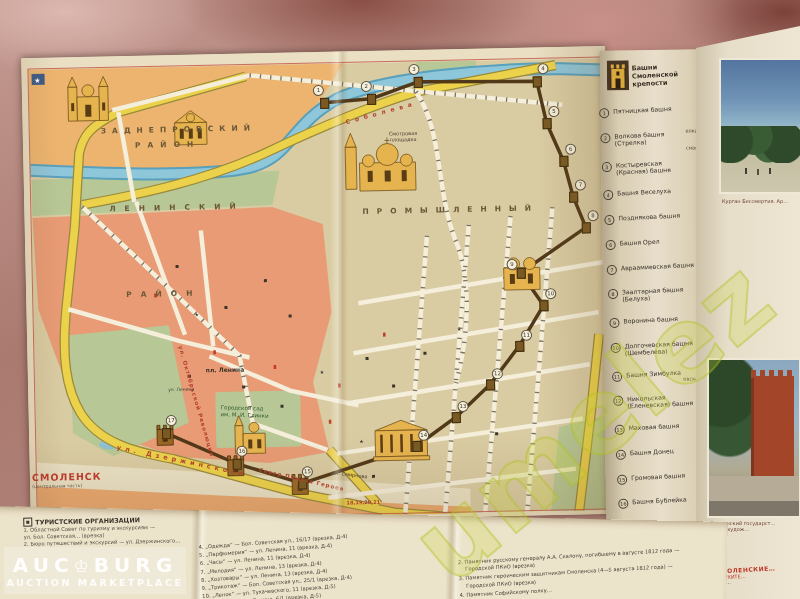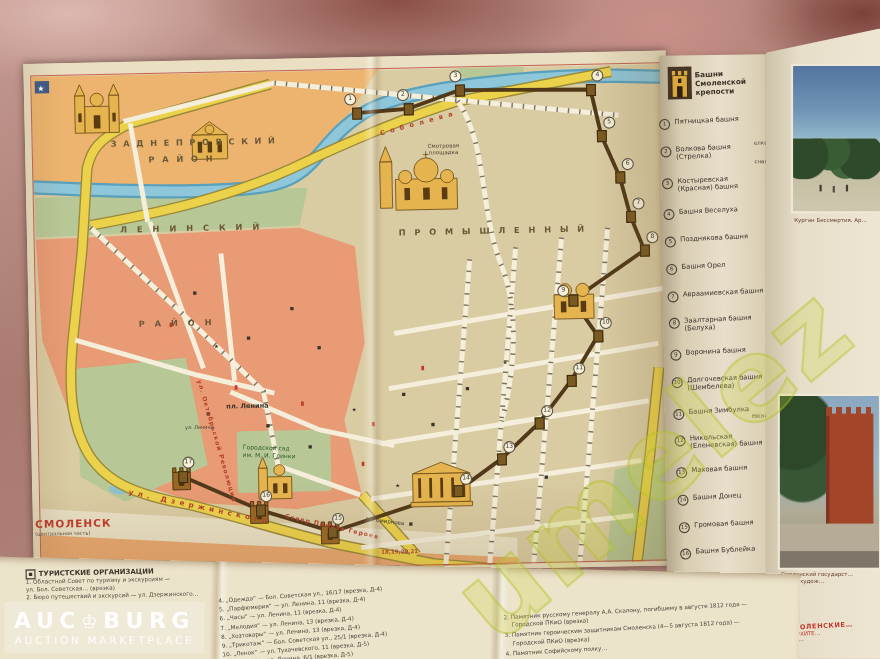--- a/index.html
+++ b/index.html
@@ -95,21 +95,21 @@
   .bcol2{left:210px;top:20px;width:258px;transform:rotate(-5.5deg);}
   .shop-line{font-size:5.2px;line-height:8.2px;white-space:nowrap;}
   .bcol3{left:468px;top:34px;width:228px;transform:rotate(-4.5deg);}
   .mono-item{font-size:5.2px;line-height:7.2px;text-indent:-7px;padding-left:7px;margin-bottom:2px;}
   
   .wm-box{position:absolute;left:4px;top:547px;width:182px;height:47px;z-index:20;
     background:rgba(244,240,233,.45);display:flex;flex-direction:column;
     align-items:center;justify-content:center;}
   .wm-brand{font-size:20px;letter-spacing:5px;color:rgba(255,255,255,.95);font-weight:600;line-height:22px;}
   .wm-crown{font-size:17px;letter-spacing:5px;}
-  .wm-sub{font-size:9.5px;letter-spacing:2.5px;color:rgba(255,255,255,.9);}
+  .wm-sub{font-size:9.5px;letter-spacing:2.5px;color:rgba(255,255,255,.9);font-weight:bold;}
   .wm-diag{position:absolute;left:428px;top:508px;z-index:21;transform-origin:0 50%;
     transform:rotate(-40deg);font-size:104px;font-weight:bold;line-height:1;letter-spacing:2px;
     color:rgba(200,212,60,.26);-webkit-text-stroke:2px rgba(175,192,28,.42);pointer-events:none;}
 </style>
 </head>
 <body>
 
 <div id="stage">
 
   <div class="panel map-panel">

